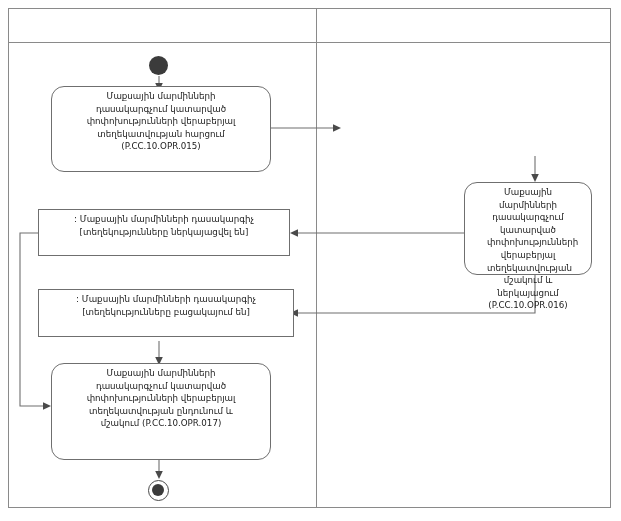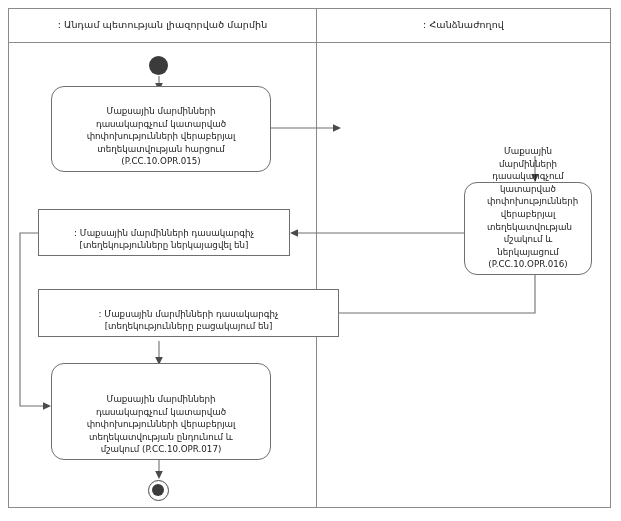--- a/index.html
+++ b/index.html
@@ -57,21 +57,21 @@
     overflow: hidden;
   }
   .lane-title.left  { left: 9px;   width: 307px; }
   .lane-title.right { left: 317px; width: 293px; }
 
   
   .node {
     position: absolute;
     box-sizing: border-box;
     display: flex;
-    align-items: flex-end;
+    align-items: flex-start;
     justify-content: center;
     text-align: center;
     background: #ffffff;
     color: #1a1a1a;
     font-size: 8.7px;
     line-height: 12.6px;
     padding: 3px 22px;
   }
   .activity {
     border: 1px solid #6f6f6f;
@@ -128,23 +128,21 @@
 </style>
 </head>
 <body>
 
 <div id="canvas">
 
   <div class="frame"></div>
   <div class="header-rule"></div>
   <div class="lane-divider"></div>
 
-  <div class="lane-title left">: Անդամ պետության լիազորված մարմին</div>
 
-  <div class="lane-title right">: Հանձնաժողով</div>
 
   <svg class="edges" viewBox="0 0 621 521">
 
     <line x1="159" y1="76" x2="159" y2="84"></line>
     <polygon points="159,91 155.2,83 162.8,83"></polygon>
 
     <path d="M 271 128 L 334 128"></path>
     <polygon points="341,128 333,124.2 333,131.8"></polygon>
 
     <path d="M 535 156 L 535 175"></path>
@@ -174,21 +172,21 @@
 
 
   <div class="node activity" style="left:464px; top:182px; width:128px; height:93px;">
     <span class="txt">Մաքսային մարմինների դասակարգչում կատարված փոփոխությունների վերաբերյալ տեղեկատվության մշակում և ներկայացում (P.CC.10.OPR.016)</span>
   </div>
 
   <div class="node object" style="left:38px; top:209px; width:252px; height:47px;">
     <span class="txt">: Մաքսային մարմինների դասակարգիչ [տեղեկությունները ներկայացվել են]</span>
   </div>
 
-  <div class="node object" style="left:38px; top:289px; width:301px; height:48px;">
+  <div class="node object" style="left:38px; top:289px; width:256px; height:48px;">
     <span class="txt">: Մաքսային մարմինների դասակարգիչ [տեղեկությունները բացակայում են]</span>
   </div>
 
   <div class="node activity" style="left:51px; top:363px; width:220px; height:97px;">
     <span class="txt">Մաքսային մարմինների դասակարգչում կատարված փոփոխությունների վերաբերյալ տեղեկատվության ընդունում և մշակում (P.CC.10.OPR.017)</span>
   </div>
 
   <div class="end-node" style="left:148px; top:480px;"></div>
 
 </div>

